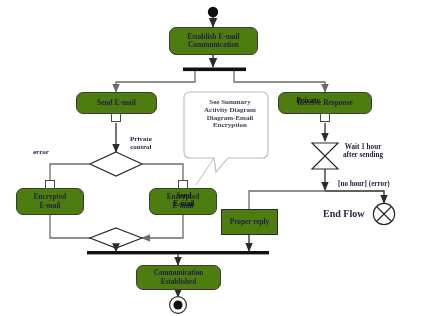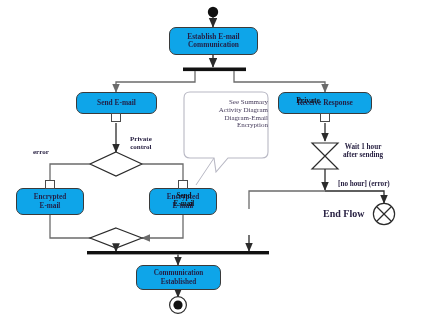--- a/index.html
+++ b/index.html
@@ -23,21 +23,21 @@
     left: 0;
     top: 0;
     width: 441px;
     height: 316px;
   }
   .act-box {
     position: absolute;
     box-sizing: border-box;
     border: 1px solid #3a3a3a;
     border-radius: 7px;
-    background: #0ea5e9;
+    background: #4d7c0f;
     display: flex;
     align-items: center;
     justify-content: center;
     text-align: center;
     font-weight: bold;
     color: #231f45;
     line-height: 1.14;
   }
   .act-box.sharp {
     border-radius: 0;
@@ -47,23 +47,24 @@
     position: absolute;
     font-weight: bold;
     color: #2a2344;
     line-height: 1.14;
     text-align: center;
     white-space: pre-line;
   }
   .note-text {
     position: absolute;
     line-height: 1.12;
-    text-align: right;
+    text-align: center;
     white-space: pre-line;
     color: #443a5a;
+    font-weight: bold;
   }
   .overlay-text {
     position: absolute;
     line-height: 1.12;
     text-align: center;
     white-space: pre-line;
     font-weight: bold;
     color: #15131f;
   }
   .pin {
@@ -169,20 +170,23 @@
   <div class="pin" style="left:45px; top:180px; width:10px; height:9px;"></div>
 
   <div class="act-box" style="left:149px; top:188px; width:68px; height:27px; font-size:7.2px;">
     <span style="white-space:pre-line;">Encrypted
 E-mail</span>
   </div>
   <div class="overlay-text" style="left:160px; top:192px; width:48px; font-size:7.2px;">Send
 E-mail</div>
   <div class="pin" style="left:178px; top:180px; width:10px; height:9px;"></div>
 
+  <div class="act-box sharp" style="left:221px; top:209px; width:57px; height:26px; font-size:7.3px;">
+    <span>Proper reply</span>
+  </div>
 
   <div class="act-box" style="left:136px; top:265px; width:85px; height:25px; font-size:7.2px;">
     <span style="white-space:pre-line;">Communication
 Established</span>
   </div>
 
   <div class="free-text" style="left:33px; top:149px; font-size:7px;">error</div>
 
   <div class="free-text" style="left:130px; top:136px; font-size:7px;">Private
 control</div>

